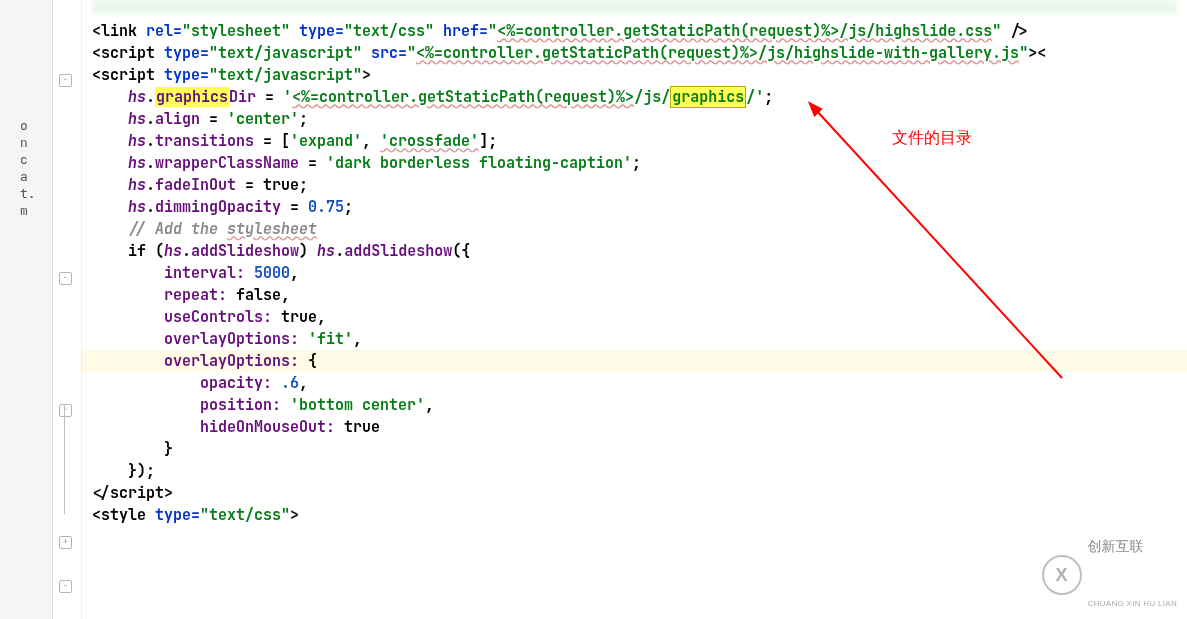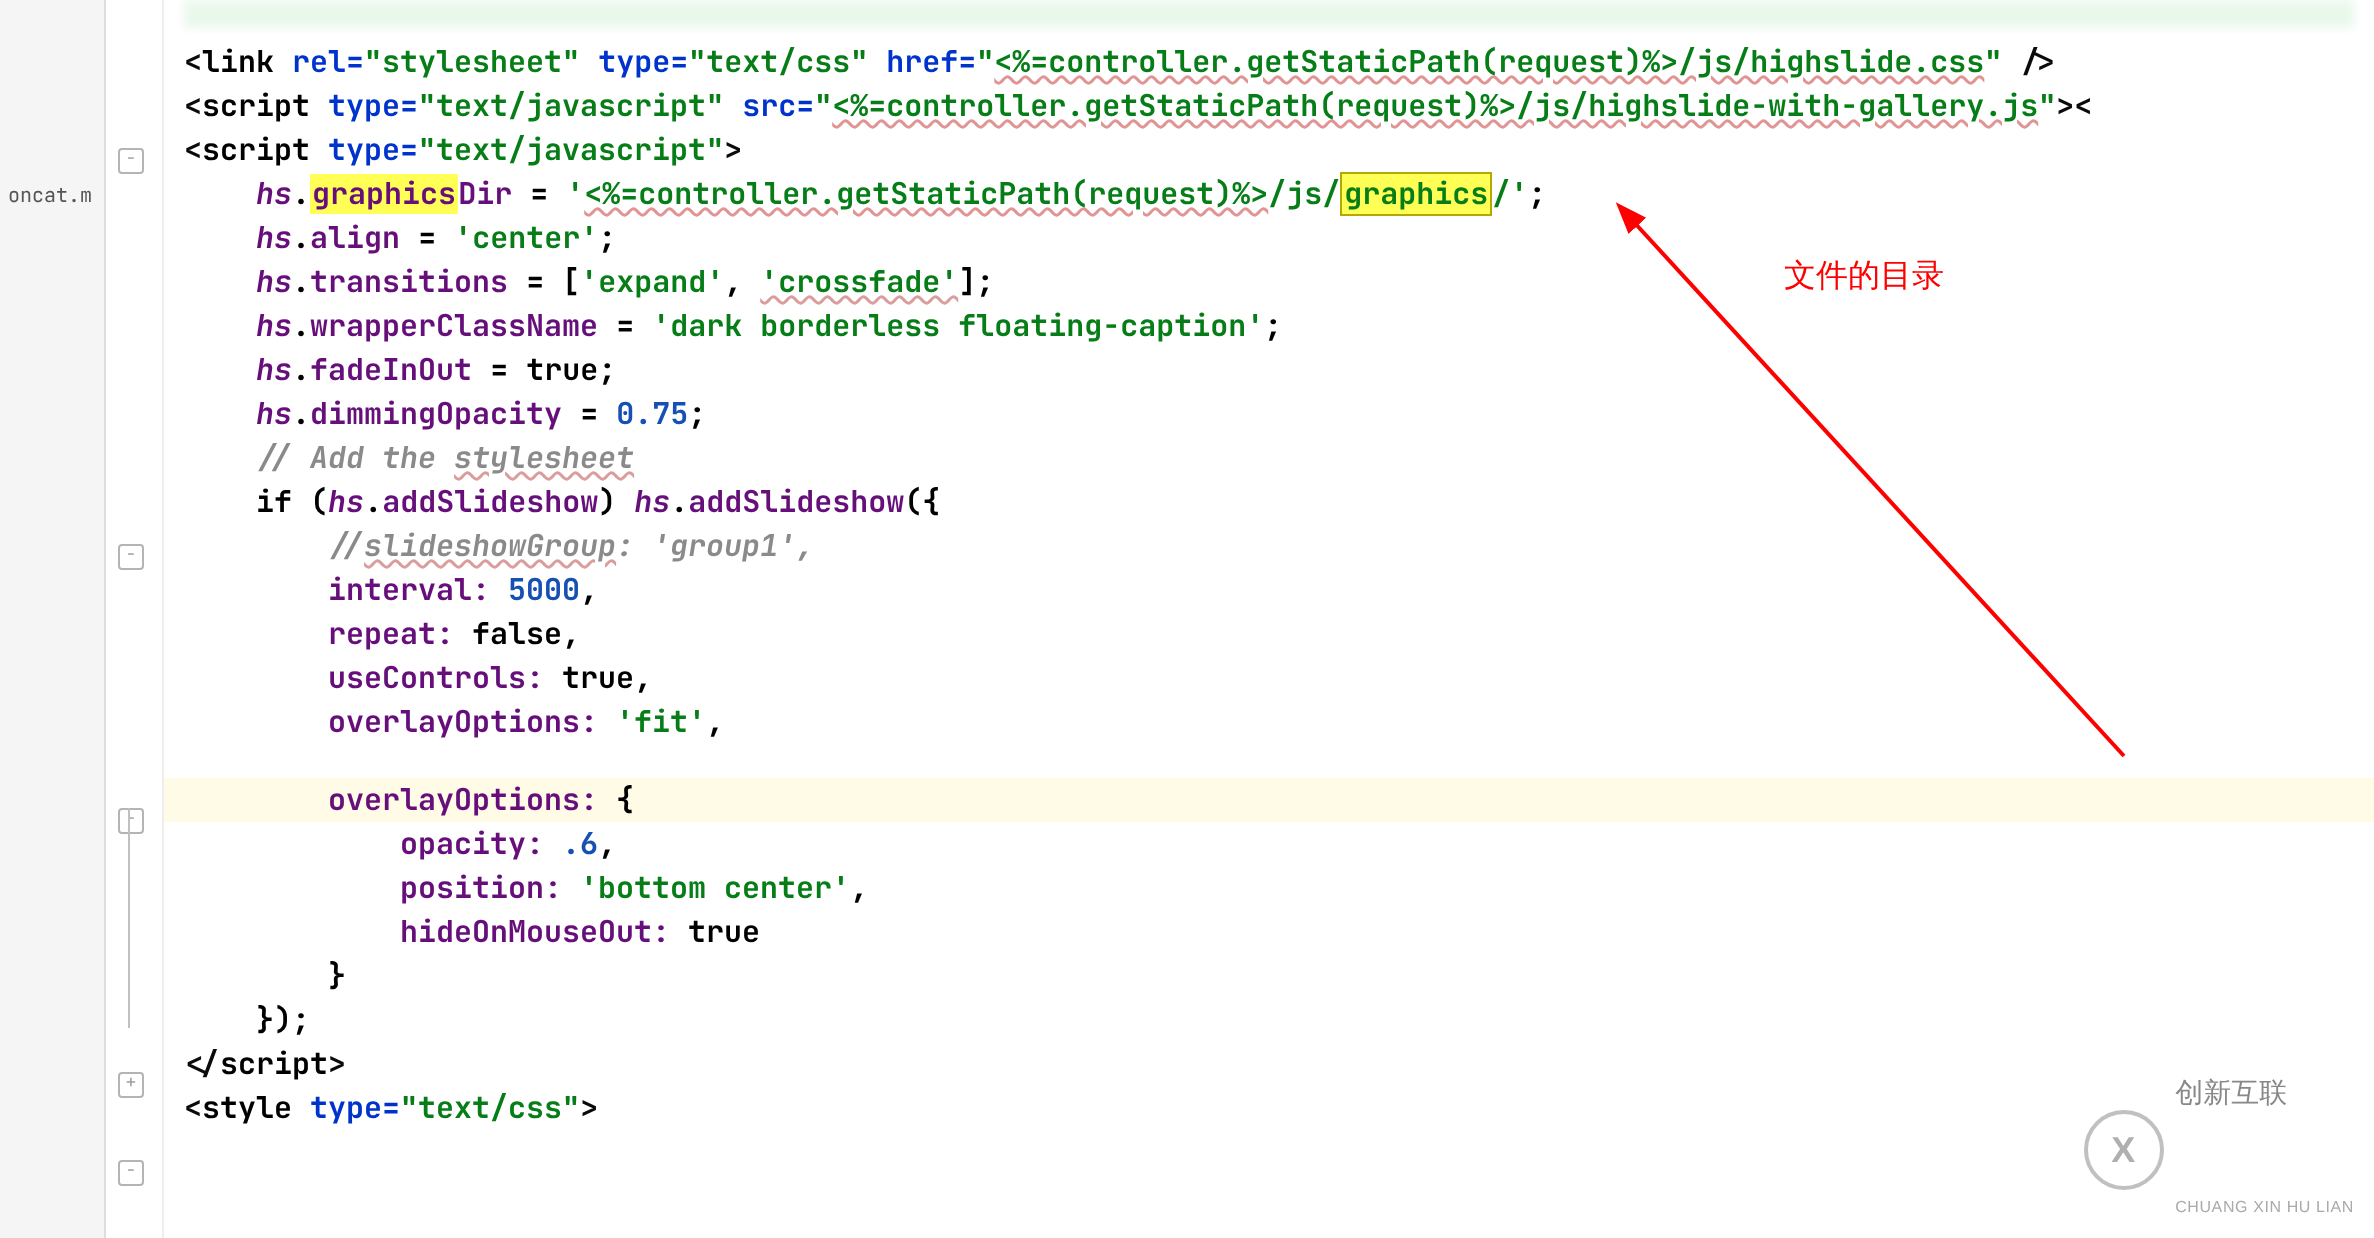--- a/index.html
+++ b/index.html
@@ -1,24 +1,24 @@
 <!DOCTYPE html>
 <html><head>
 <meta charset="utf-8">
 <style>
   html,body{margin:0;padding:0;width:1187px;height:619px;background:#fff;font-family:"JetBrains Mono","Consolas","Courier New",monospace;font-size:15px;overflow:hidden;}
   .root{display:flex;height:100%;}
   .sidebar{width:52px;background:#f5f5f5;border-right:1px solid #ddd;}
-  .sidebar .file{font-size:10px;color:#555;padding:4px 4px;word-break:break-all;margin-top:87px;}
+  .sidebar .file{font-size:13px;color:#555;padding:4px 20px;word-break:break-all;margin-top:113px;}
   .gutter{width:28px;background:#fff;border-right:1px solid #eee;position:relative;}
   .fold{position:absolute;left:6px;width:11px;height:11px;border:1px solid #b4b4b4;border-radius:2px;color:#a0a0a0;font-size:9px;line-height:9px;text-align:center;cursor:pointer;background:#fff;}
   .editor{flex:1;position:relative;overflow:hidden;padding-top:4px;}
   .blur-top{position:absolute;top:0;left:10px;right:10px;height:14px;background:rgba(150,220,160,0.2);filter:blur(2px);}
   .line{white-space:pre;line-height:22px;padding-left:10px;font-weight:bold;}
-  .hl-line{background:#fffbe6;margin-top:17px;}
+  .hl-line{background:#fffbe6;}
   .c-tag{color:#0a0a0a;}
   .c-attr{color:#0033cc;}
   .c-str{color:#067d17;}
   .c-str-u{color:#067d17;text-decoration:underline wavy rgba(200,60,60,0.55);}
   .c-kw{color:#000000;text-align:center;}
   .c-id{color:#660e7a;font-style:italic;}
   .c-prop{color:#660e7a;}
   .c-num{color:#1750b5;}
   .c-comment{color:#8a8a8a;font-style:italic;}
   .c-squig{text-decoration:underline wavy rgba(180,60,60,0.5);}
@@ -63,21 +63,20 @@
     <div class="line">    <span class="c-id">hs</span><span>.</span><span class="c-prop">align</span><span> = </span><span class="c-str">'center'</span><span>;</span></div>
     <div class="line">    <span class="c-id">hs</span><span>.</span><span class="c-prop">transitions</span><span> = [</span><span class="c-str">'expand'</span><span>, </span><span class="c-str c-squig">'crossfade'</span><span>];</span></div>
     <div class="line">    <span class="c-id">hs</span><span>.</span><span class="c-prop">wrapperClassName</span><span> = </span><span class="c-str">'dark borderless floating-caption'</span><span>;</span></div>
     <div class="line">    <span class="c-id">hs</span><span>.</span><span class="c-prop">fadeInOut</span><span> = </span><span class="c-kw">true</span><span>;</span></div>
     <div class="line">    <span class="c-id">hs</span><span>.</span><span class="c-prop">dimmingOpacity</span><span> = </span><span class="c-num">0.75</span><span>;</span></div>
     <div class="line"></div>
 
     <div class="line">    <span class="c-comment">// Add the </span><span class="c-comment c-squig">stylesheet</span></div>
 
     <div class="line">    <span class="c-kw">if </span><span>(</span><span class="c-id">hs</span><span>.</span><span class="c-prop">addSlideshow</span><span>) </span><span class="c-id">hs</span><span>.</span><span class="c-prop">addSlideshow</span><span>({</span></div>
-    <div class="line">        <span class="c-comment">//</span><span class="c-comment c-squig">slideshowGroup</span><span class="c-comment">: 'group1',</span></div>
     <div class="line">        <span class="c-prop">interval:</span><span> </span><span class="c-num">5000</span><span>,</span></div>
     <div class="line">        <span class="c-prop">repeat:</span><span> </span><span class="c-kw">false</span><span>,</span></div>
     <div class="line">        <span class="c-prop">useControls:</span><span> </span><span class="c-kw">true</span><span>,</span></div>
     <div class="line">        <span class="c-prop">overlayOptions:</span><span> </span><span class="c-str">'fit'</span><span>,</span></div>
     <div class="line hl-line">        <span class="c-prop">overlayOptions:</span><span> </span><span>{</span></div>
     <div class="line">            <span class="c-prop">opacity:</span><span> </span><span class="c-num">.6</span><span>,</span></div>
     <div class="line">            <span class="c-prop">position:</span><span> </span><span class="c-str">'bottom center'</span><span>,</span></div>
     <div class="line">            <span class="c-prop">hideOnMouseOut:</span><span> </span><span class="c-kw">true</span></div>
     <div class="line">        }</div>
     <div class="line">    });</div>

